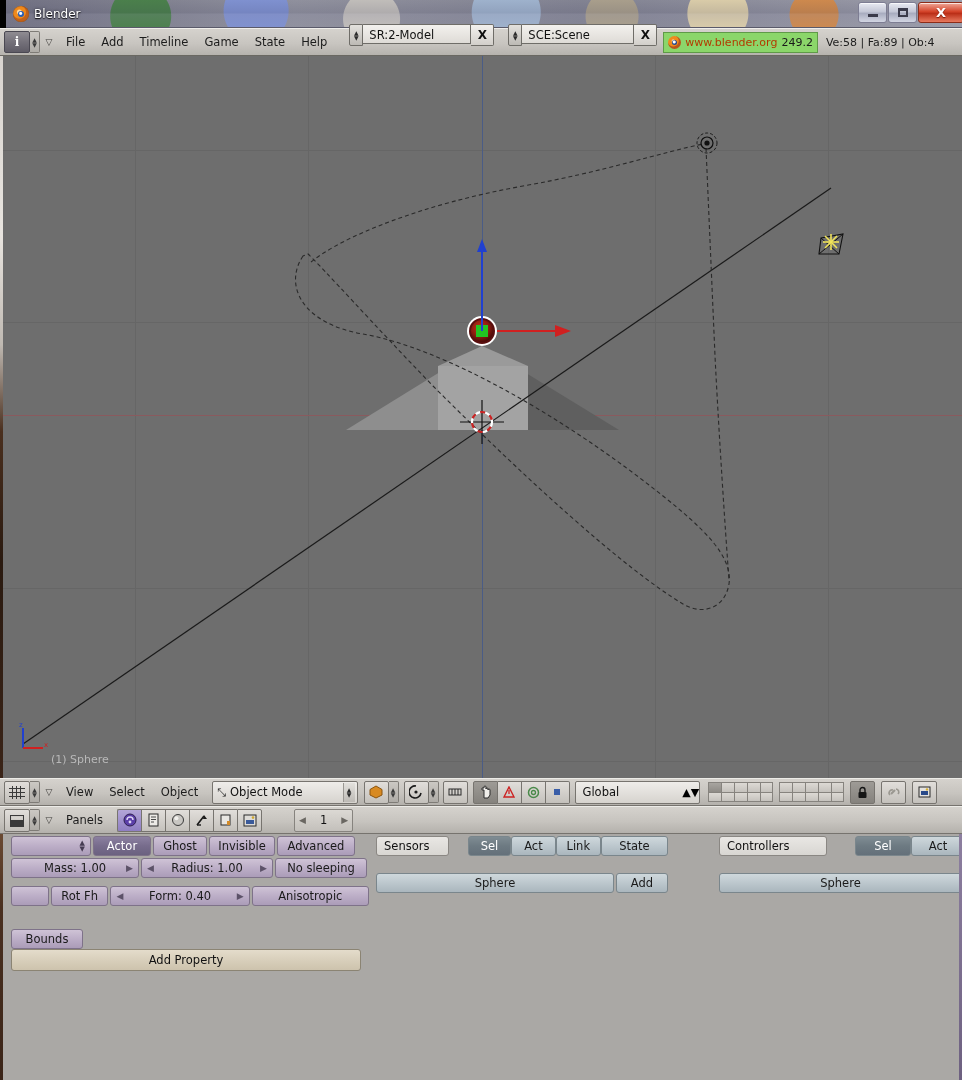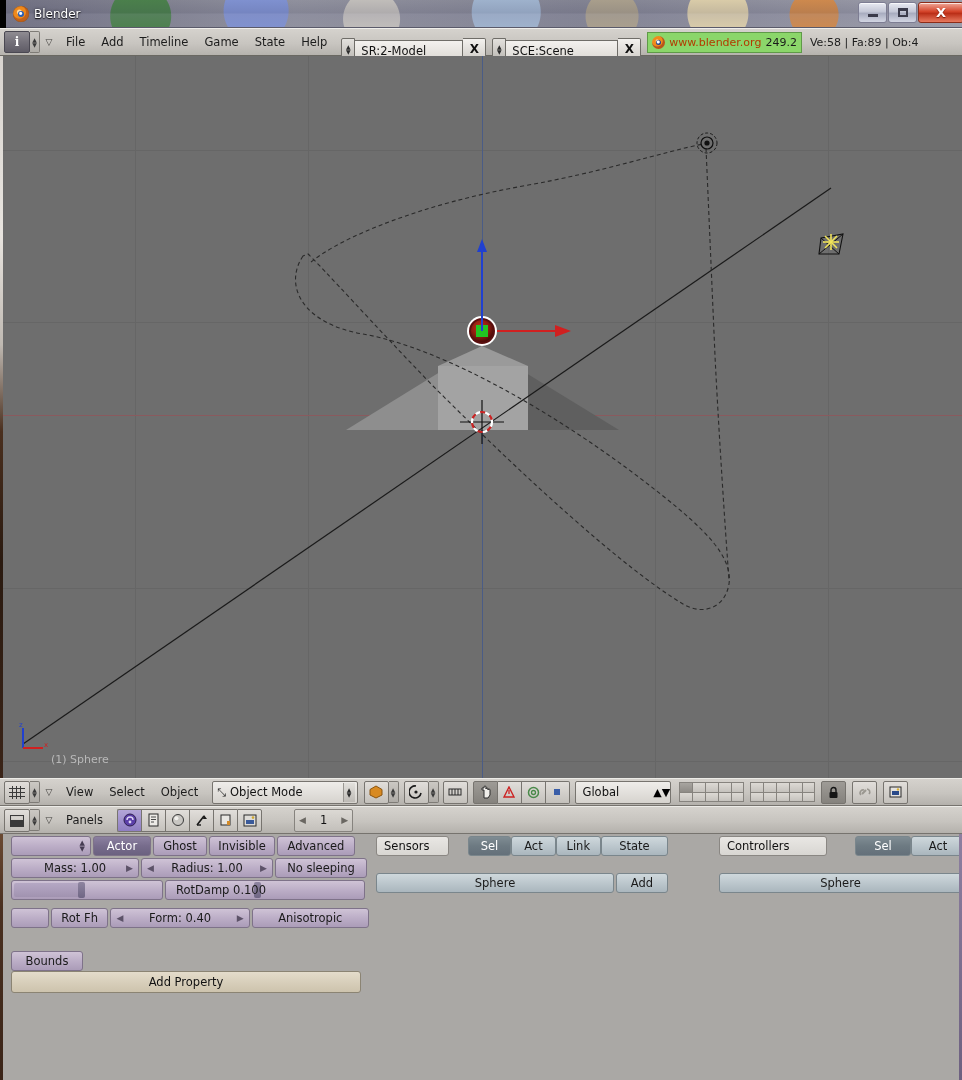--- a/index.html
+++ b/index.html
@@ -113,22 +113,22 @@
     font-size: 6px; line-height: 5px; color: #3a3a3a;
   }
   .hdr-caret {
     width: 18px; text-align: center; color: #3c3a38; font-size: 9px;
   }
   .hdr-menu {
     padding: 0 8px; height: 22px; line-height: 22px;
     color: #1c1c1c; font-size: 11.5px; white-space: nowrap;
   }
   .hdr-field {
-    display: flex; align-items: flex-end; height: 36px;
-    margin-left: 6px;
+    display: flex; align-items: flex-start; height: 36px;
+    margin-left: 14px;
   }
   .hdr-field .spin2 {
     width: 12px; height: 20px;
     background: linear-gradient(to bottom, #e3e1dd, #bdbab5);
     border: 1px solid #6f6d68;
     border-radius: 2px 0 0 2px;
     display: flex; flex-direction: column; align-items: center; justify-content: center;
     font-size: 6px; line-height: 5px; color: #2a2a2a;
   }
   .hdr-field .txt {
@@ -257,20 +257,21 @@
   }
   .tb-grp { display: flex; margin-left: 5px; }
   .tb-grp .tb-sq { margin-left: 0; border-radius: 0; border-left: none; }
   .tb-grp .tb-sq:first-child { border-left: 1px solid #77746f; border-radius: 2px 0 0 2px; }
   .tb-grp .tb-sq:last-child { border-radius: 0 2px 2px 0; }
   .orient-select {
     display: flex; align-items: center; height: 21px;
     background: linear-gradient(to bottom, #efedea, #d6d3ce);
     border: 1px solid #77746f; border-radius: 2px;
     margin-left: 5px;
+    gap: 29px;
   }
   .orient-select .olabel { font-size: 11.5px; color: #111; padding: 0 34px 0 7px; }
   .layer-grid { display: flex; margin-left: 8px; }
   .layer-block { display: flex; flex-direction: column; }
   .layer-row { display: flex; }
   .layer-cell {
     width: 13px; height: 10px;
     background: linear-gradient(to bottom, #dcd9d4, #c5c2bd);
     border: 1px solid #86837e;
     border-right: none; border-bottom: none;
@@ -763,30 +764,20 @@
           <span>Mass: 1.00</span>
         </div>
         <div class="bbtn num" style="width:132px">
           <span class="la">◀</span>
           <span>Radius: 1.00</span>
           <span class="ra">▶</span>
         </div>
         <div class="bbtn" style="width:92px">No sleeping</div>
       </div>
 
-      <div class="btnrow" style="gap:2px; margin-top:2px;">
-        <div class="slider" style="width:152px">
-          <div class="trough-lite" style="width:66px"></div>
-          <div class="knob" style="left:66px"></div>
-        </div>
-        <div class="slider" style="width:200px">
-          <div class="knob" style="left:88px"></div>
-          <span style="position:absolute;left:0;right:0;text-align:left;padding-left:10px">RotDamp 0.100</span>
-        </div>
-      </div>
 
       <div class="btnrow" style="gap:2px; margin-top:8px;">
         <div class="bbtn" style="width:38px"></div>
         <div class="bbtn" style="width:58px">Rot Fh</div>
         <div class="bbtn num" style="width:140px">
           <span class="la">◀</span>
           <span>Form: 0.40</span>
           <span class="ra">▶</span>
         </div>
         <div class="bbtn" style="width:118px">Anisotropic</div>

